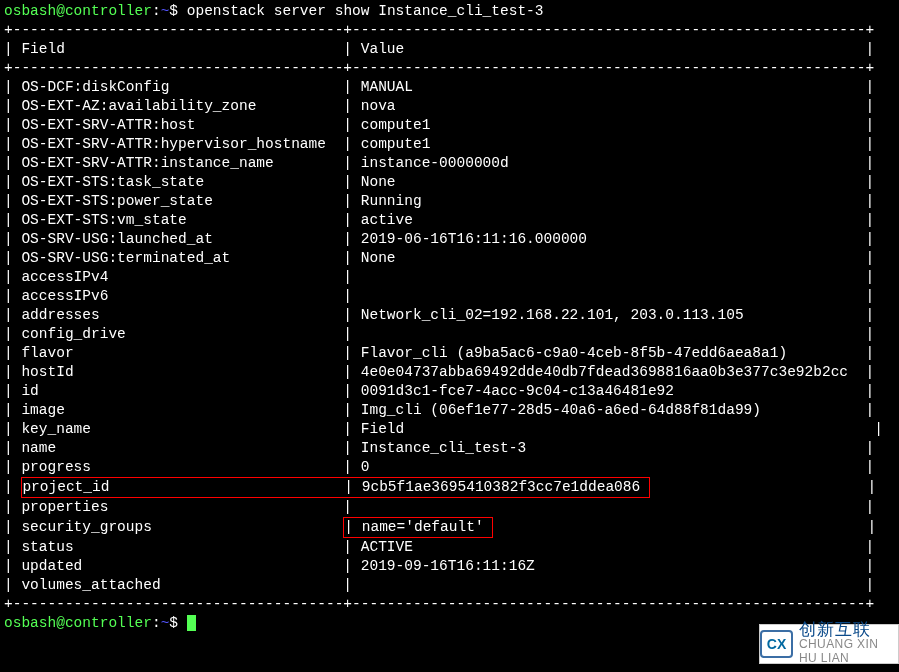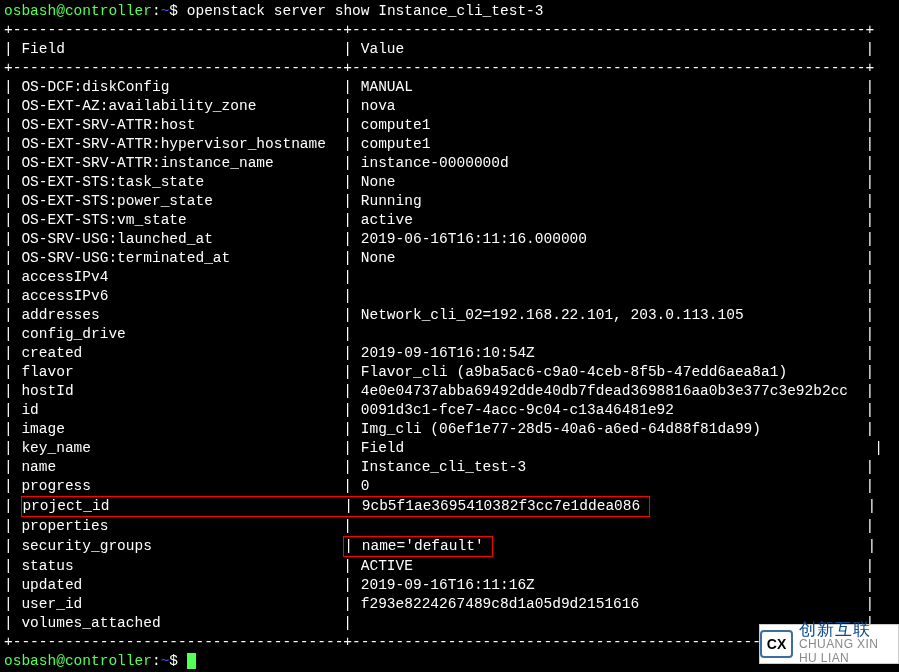--- a/index.html
+++ b/index.html
@@ -51,21 +51,21 @@
       font-size: 13px;
     }
     .badge-logo {
       width: 43px;
       height: 28px;
       border: 2px solid #3b6ea5;
       border-radius: 4px;
       display: flex;
       align-items: center;
       justify-content: center;
-      color: #000000;
+      color: #0369a1;
       font-weight: bold;
       font-size: 14px;
       font-family: sans-serif;
     }
     .badge-text { display: flex; flex-direction: column; line-height: 14px; }
     .badge-cn { color: #0b4a8a; letter-spacing: 1px; font-size: 17px; }
     .badge-en { color: #888888; font-size: 12px; letter-spacing: 0.4px; }
   </style>
 </head>
 <body>
@@ -85,34 +85,32 @@
       <div class="data-row">| OS-EXT-SRV-ATTR:instance_name        | instance-0000000d                                         |</div>
       <div class="data-row">| OS-EXT-STS:task_state                | None                                                      |</div>
       <div class="data-row">| OS-EXT-STS:power_state               | Running                                                   |</div>
       <div class="data-row">| OS-EXT-STS:vm_state                  | active                                                    |</div>
       <div class="data-row">| OS-SRV-USG:launched_at               | 2019-06-16T16:11:16.000000                                |</div>
       <div class="data-row">| OS-SRV-USG:terminated_at             | None                                                      |</div>
       <div class="data-row">| accessIPv4                           |                                                           |</div>
       <div class="data-row">| accessIPv6                           |                                                           |</div>
       <div class="data-row">| addresses                            | Network_cli_02=192.168.22.101, 203.0.113.105              |</div>
       <div class="data-row">| config_drive                         |                                                           |</div>
-      <div class="data-row">| created                              | 2019-09-16T16:10:54Z                                      |</div>
       <div class="data-row">| flavor                               | Flavor_cli (a9ba5ac6-c9a0-4ceb-8f5b-47edd6aea8a1)         |</div>
       <div class="data-row">| hostId                               | 4e0e04737abba69492dde40db7fdead3698816aa0b3e377c3e92b2cc  |</div>
       <div class="data-row">| id                                   | 0091d3c1-fce7-4acc-9c04-c13a46481e92                      |</div>
       <div class="data-row">| image                                | Img_cli (06ef1e77-28d5-40a6-a6ed-64d88f81da99)            |</div>
       <div class="data-row">| key_name                             | Field                                                      |</div>
       <div class="data-row">| name                                 | Instance_cli_test-3                                       |</div>
       <div class="data-row">| progress                             | 0                                                         |</div>
       <div class="data-row">| <span class="highlight-red">project_id                           | 9cb5f1ae3695410382f3cc7e1ddea086 </span>                         |</div>
       <div class="data-row">| properties                           |                                                           |</div>
       <div class="data-row">| security_groups                      <span class="highlight-red">| name='default' </span>                                           |</div>
       <div class="data-row">| status                               | ACTIVE                                                    |</div>
       <div class="data-row">| updated                              | 2019-09-16T16:11:16Z                                      |</div>
-      <div class="data-row">| user_id                              | f293e8224267489c8d1a05d9d2151616                          |</div>
       <div class="data-row">| volumes_attached                     |                                                           |</div>
       <div class="sep-line">+--------------------------------------+-----------------------------------------------------------+</div>
     </div>
 
 <div class="prompt-line"><span class="user-host">osbash@controller</span><span class="dollar">:</span><span class="tilde">~</span><span class="dollar">$</span> <span class="cursor"></span></div>
 
 </div>
 
 <div class="badge">
   <div class="badge-logo">CX</div>

